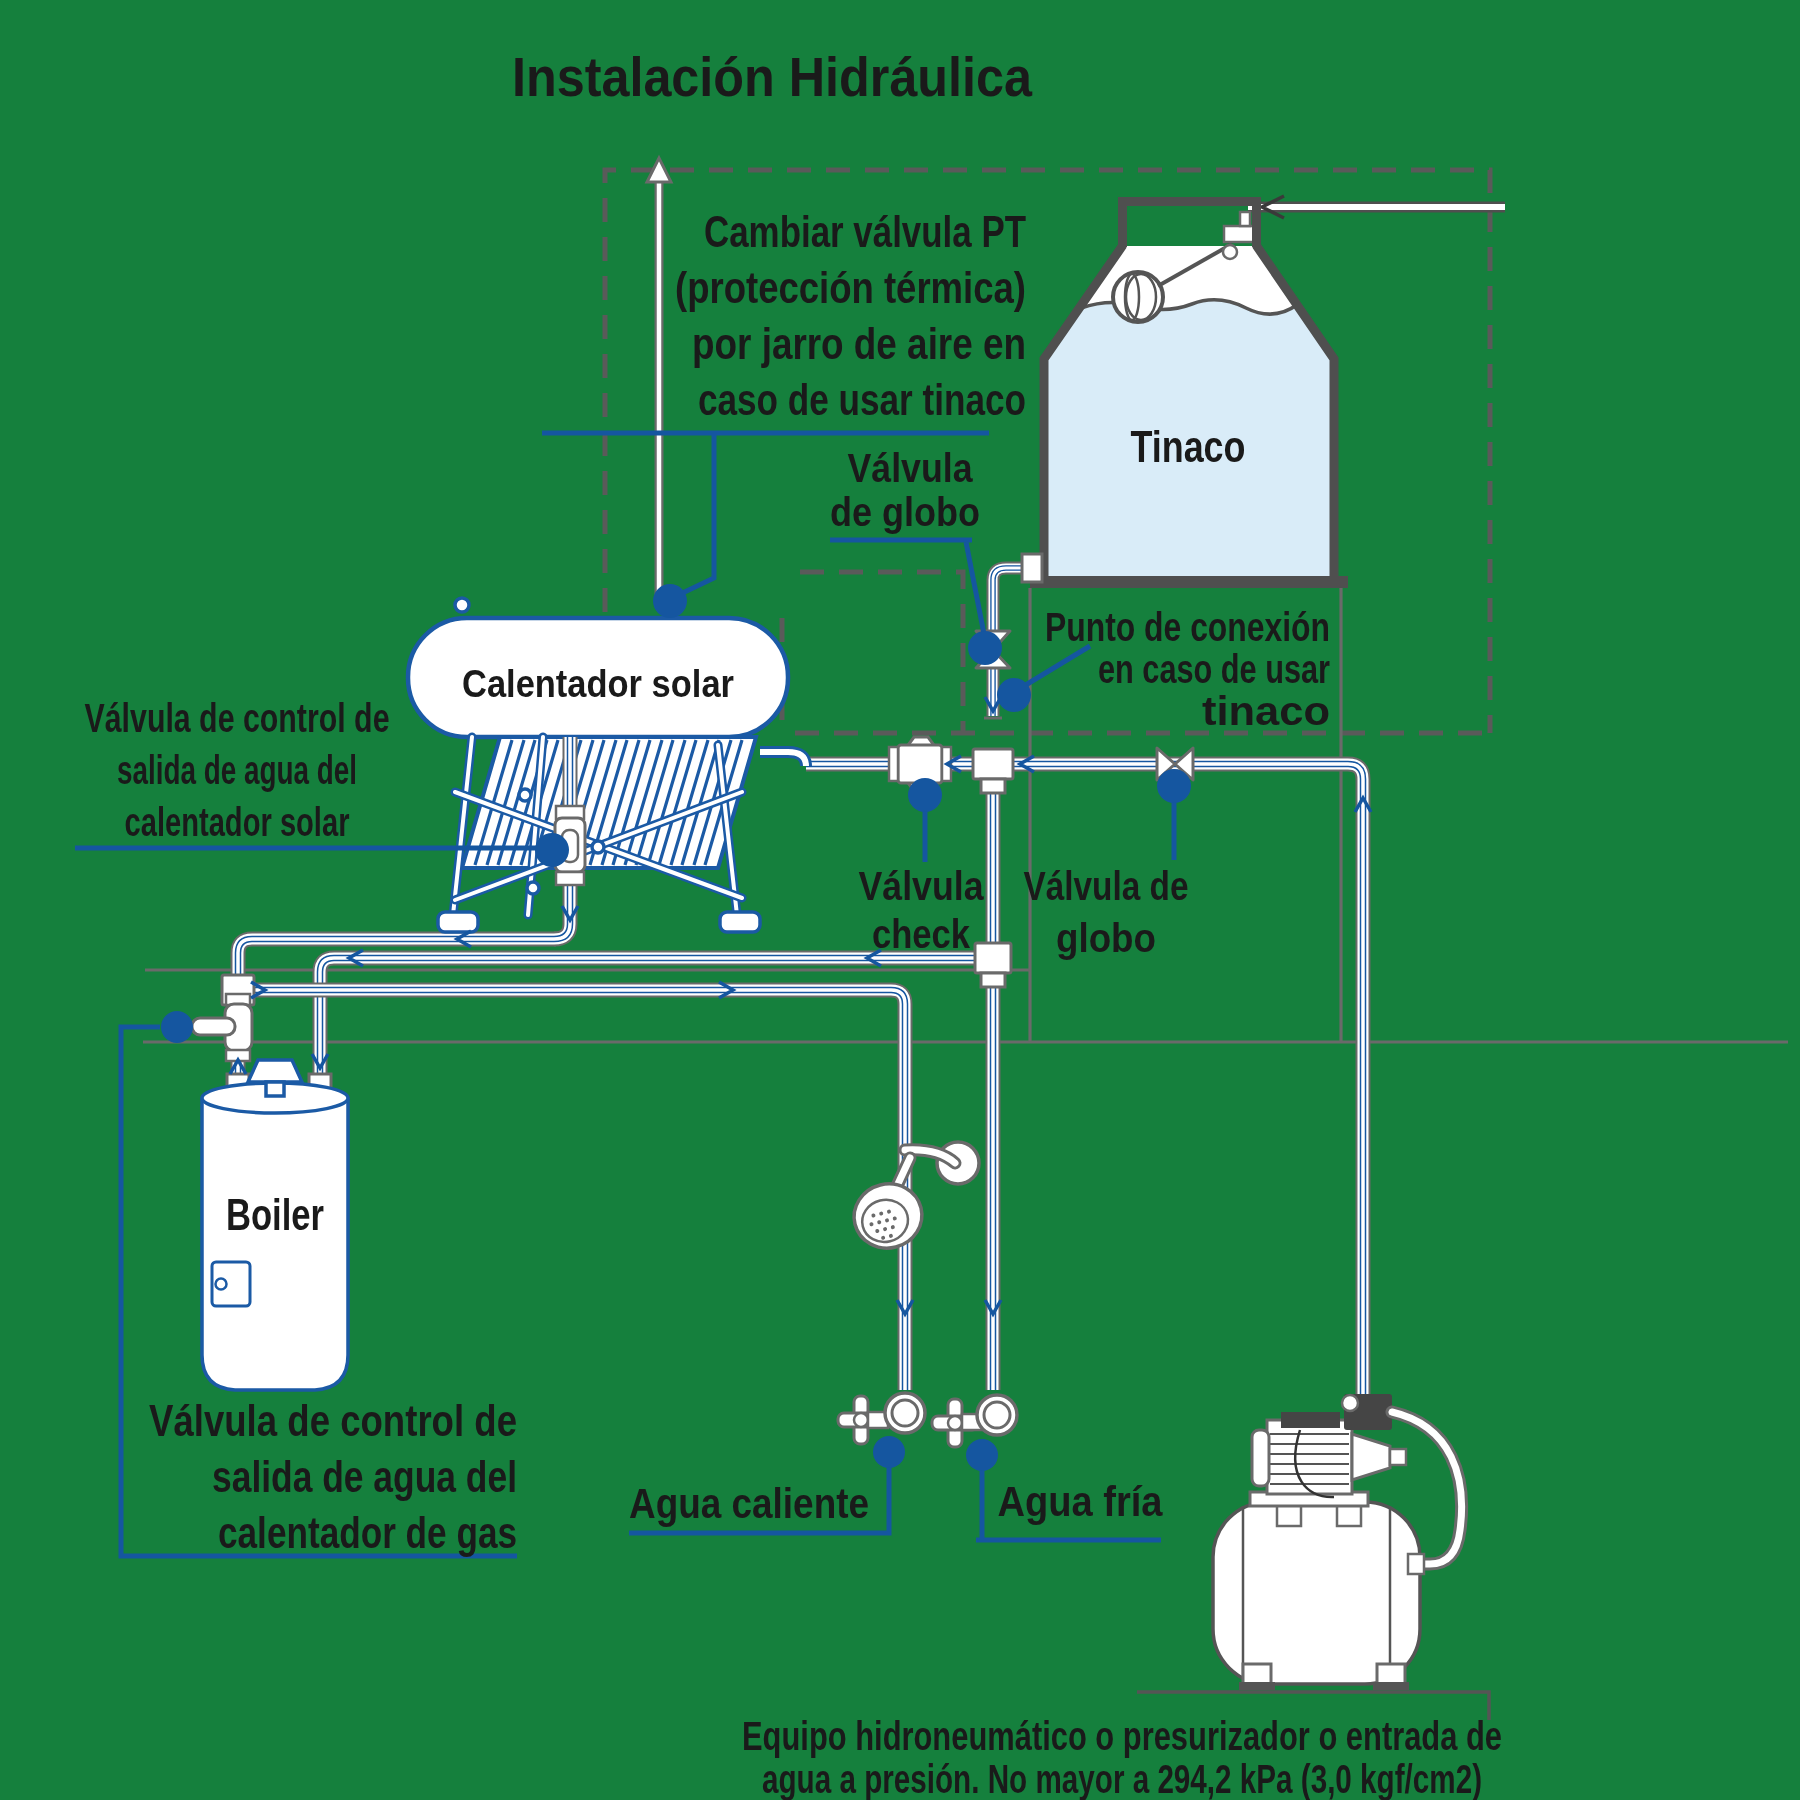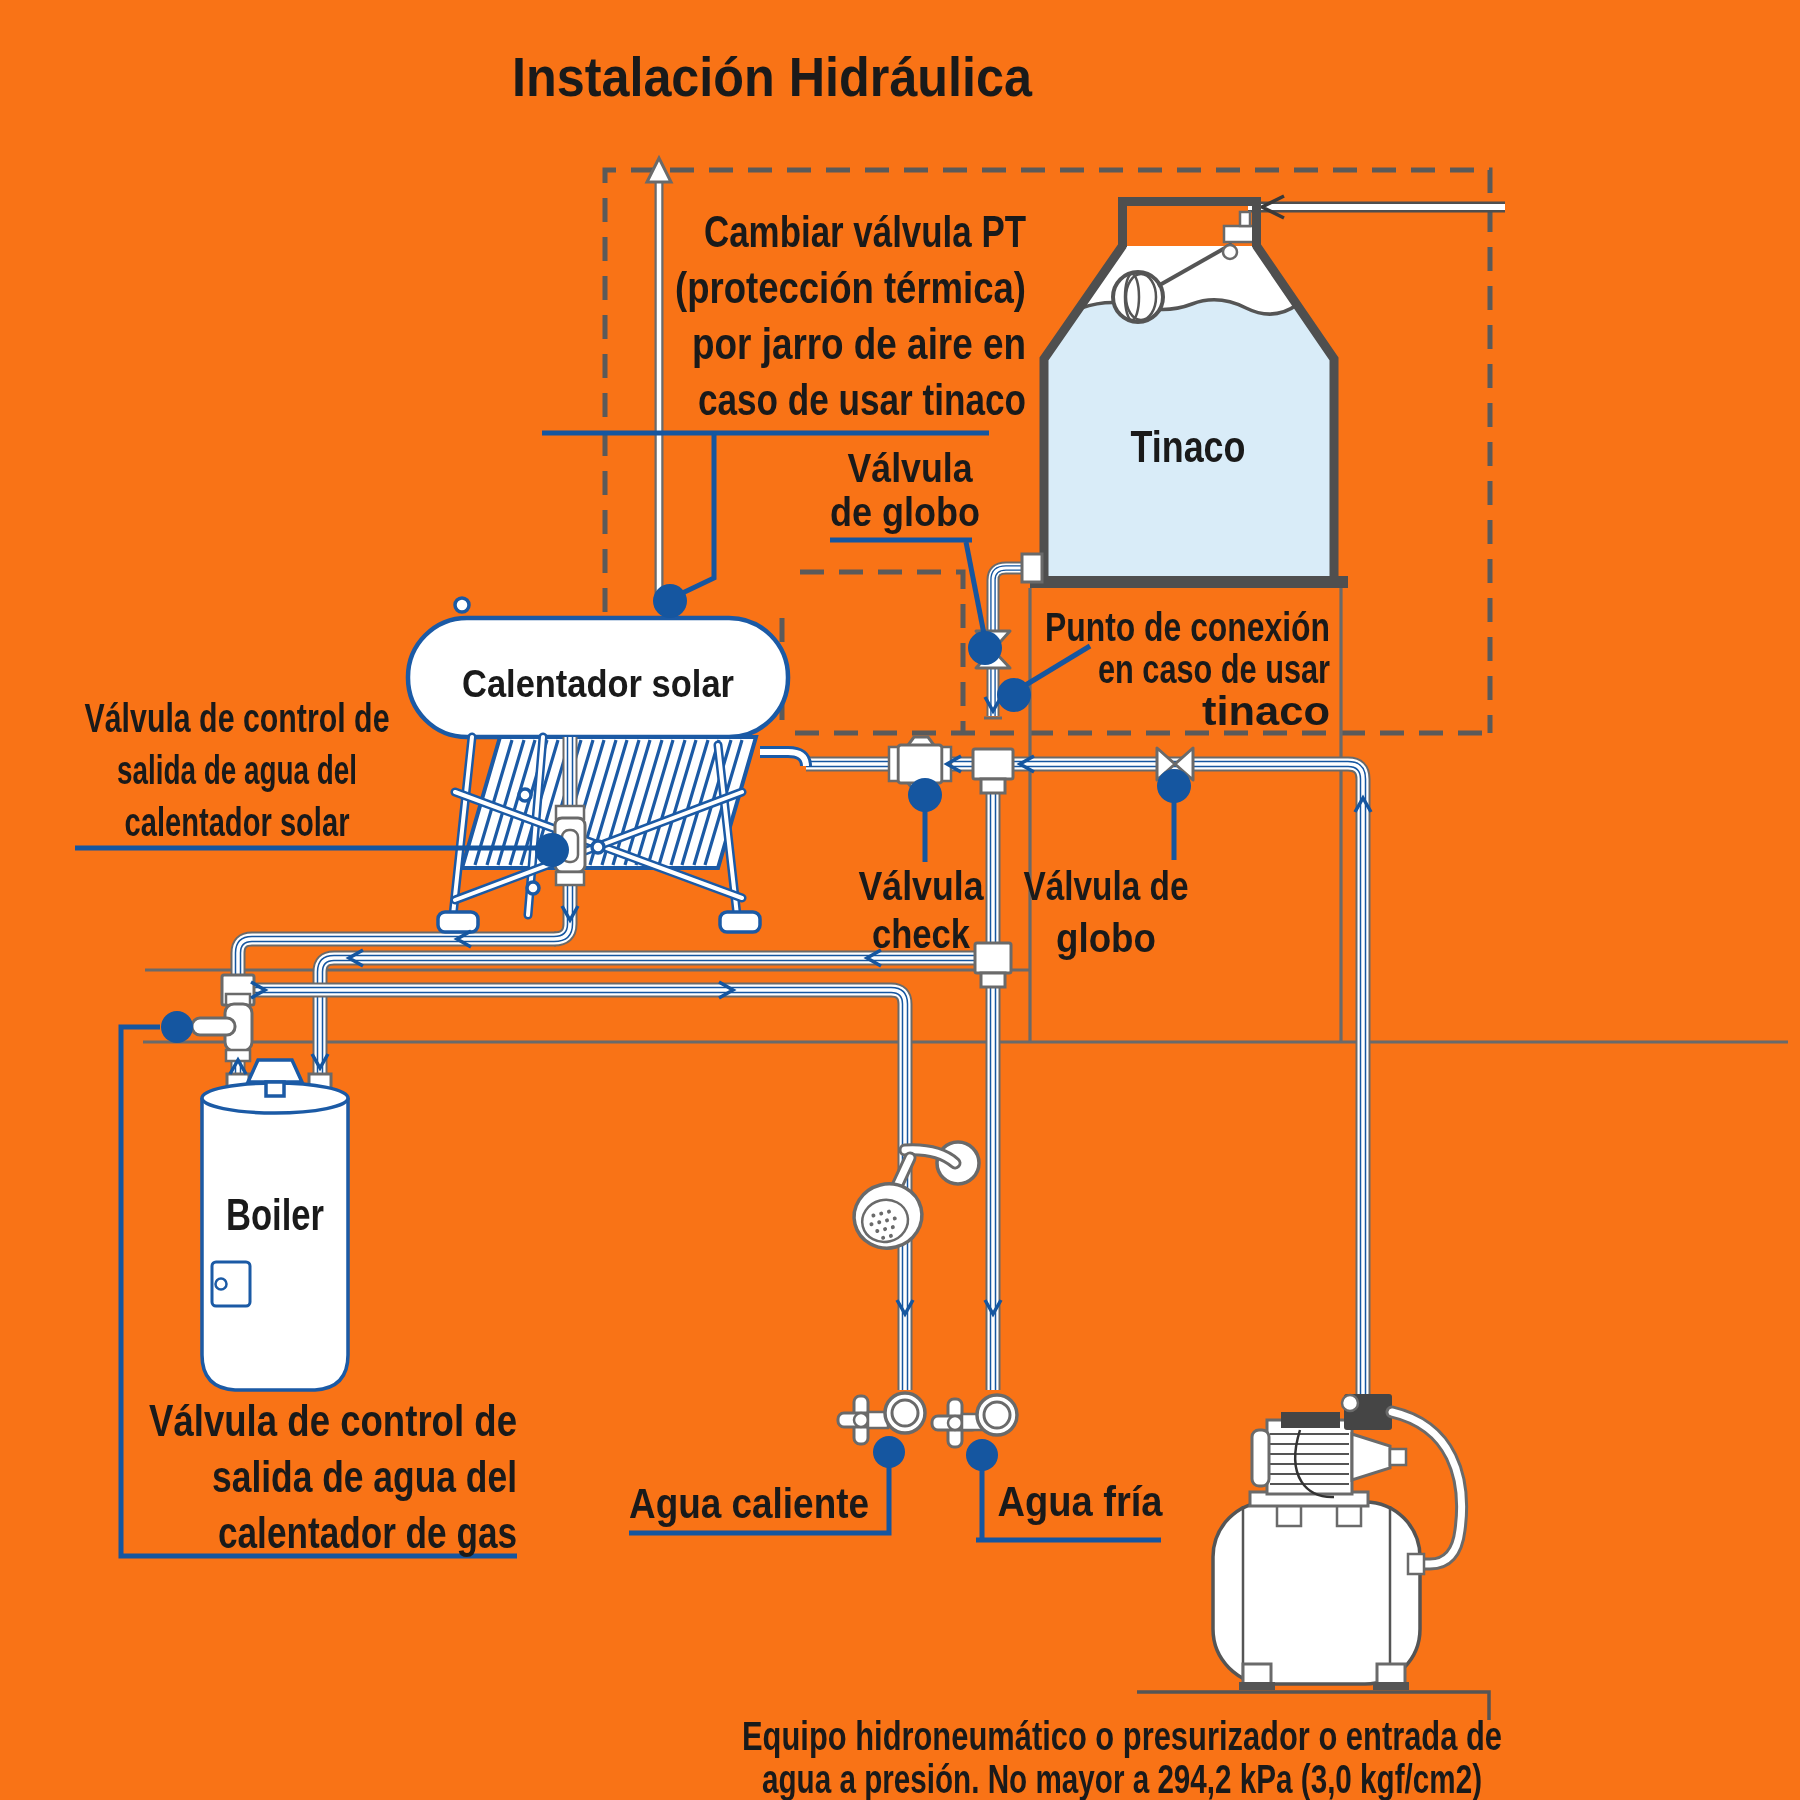--- a/index.html
+++ b/index.html
@@ -1,16 +1,16 @@
 <!DOCTYPE html>
 <html><head>
 <meta charset="utf-8">
 <style>
   html,body{margin:0;padding:0;background:#ffffff;}
-  .stage{width:1800px;height:1800px;position:relative;background:#f97316;}
+  .stage{width:1800px;height:1800px;position:relative;background:#15803d;}
   svg{display:block;}
   text{font-family:"Liberation Sans","DejaVu Sans",sans-serif;font-weight:700;fill:#1a1a1a;}
   
   .pO{stroke:#6a6a6a;stroke-width:15;fill:none;stroke-linecap:butt;}
   .pW{stroke:#ffffff;stroke-width:11;fill:none;}
   .pB{stroke:#1556a0;stroke-width:6.5;fill:none;}
   .pC{stroke:#ffffff;stroke-width:3.5;fill:none;}
   .qO{stroke:#6a6a6a;stroke-width:13;fill:none;}
   .qW{stroke:#ffffff;stroke-width:9;fill:none;}
   .qB{stroke:#1556a0;stroke-width:5.5;fill:none;}

